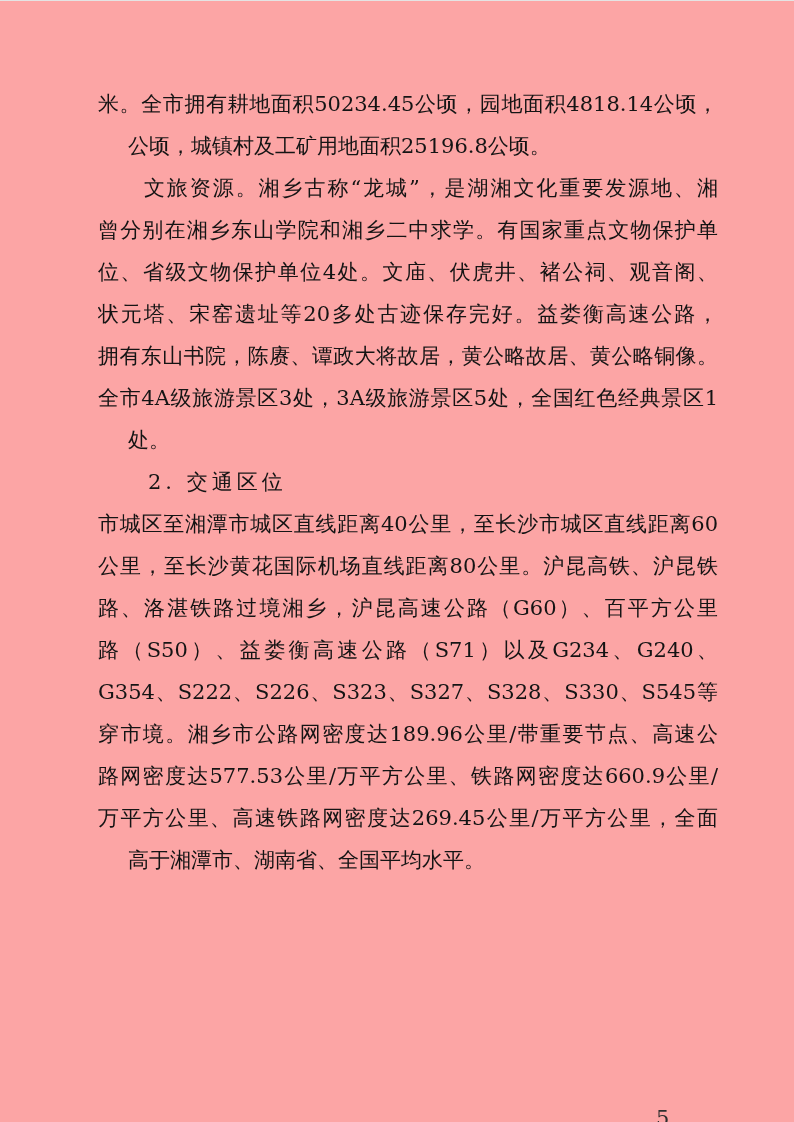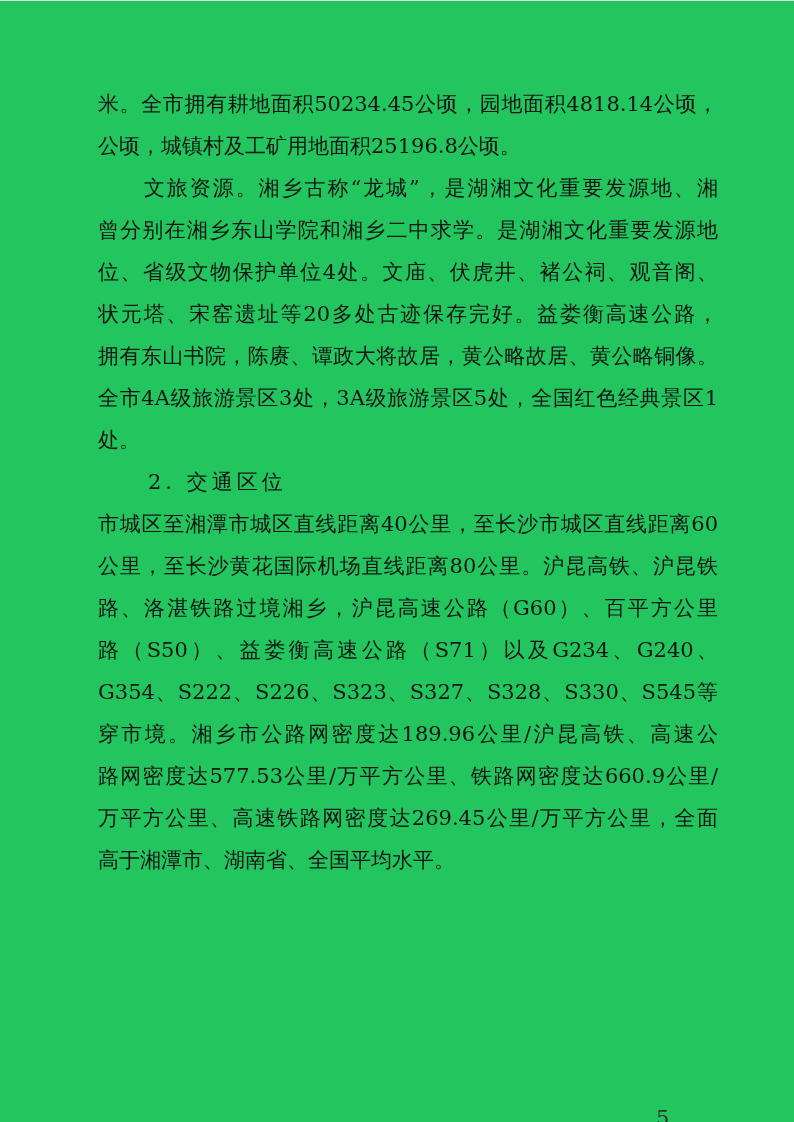--- a/index.html
+++ b/index.html
@@ -4,21 +4,21 @@
 <style>
   html, body {
     margin: 0;
     padding: 0;
     background: #ffffff;
   }
   .page {
     position: relative;
     width: 794px;
     height: 1122px;
-    background: #22c55e;
+    background: #fca5a5;
     overflow: hidden;
     font-family: "DejaVu Serif", serif;
   }
   .page-top-edge {
     position: absolute;
     top: 0; left: 0;
     width: 794px;
     height: 1px;
     background: #e4e4e4;
   }
@@ -35,20 +35,21 @@
     font-size: 21px;
     overflow: hidden;
     text-align: justify;
     text-align-last: justify;
     text-justify: inter-character;
     white-space: pre-wrap;
   }
   .line.body-end {
     text-align: left;
     text-align-last: left;
+    margin-left: 30px;
   }
   .line.heading {
     text-align: center;
     text-align-last: left;
     letter-spacing: 4px;
   }
   .page-number {
     position: absolute;
     left: 656px;
     top: 1108px;
@@ -60,31 +61,31 @@
 </style>
 </head>
 <body>
 
 <div class="page">
   <div class="page-top-edge"></div>
   <div class="text-block">
       <div class="line body">米。全市拥有耕地面积50234.45公顷，园地面积4818.14公顷，</div>
       <div class="line body-end">公顷，城镇村及工矿用地面积25196.8公顷。</div>
       <div class="line body">　　文旅资源。湘乡古称“龙城”，是湖湘文化重要发源地、湘</div>
-      <div class="line body">曾分别在湘乡东山学院和湘乡二中求学。是湖湘文化重要发源地</div>
+      <div class="line body">曾分别在湘乡东山学院和湘乡二中求学。有国家重点文物保护单</div>
       <div class="line body">位、省级文物保护单位4处。文庙、伏虎井、褚公祠、观音阁、</div>
       <div class="line body">状元塔、宋窑遗址等20多处古迹保存完好。益娄衡高速公路，</div>
       <div class="line body">拥有东山书院，陈赓、谭政大将故居，黄公略故居、黄公略铜像。</div>
       <div class="line body">全市4A级旅游景区3处，3A级旅游景区5处，全国红色经典景区1</div>
       <div class="line body-end">处。</div>
       <div class="line heading">　　2. 交通区位</div>
       <div class="line body">市城区至湘潭市城区直线距离40公里，至长沙市城区直线距离60</div>
       <div class="line body">公里，至长沙黄花国际机场直线距离80公里。沪昆高铁、沪昆铁</div>
       <div class="line body">路、洛湛铁路过境湘乡，沪昆高速公路（G60）、百平方公里</div>
       <div class="line body">路（S50）、益娄衡高速公路（S71）以及G234、G240、G320、</div>
       <div class="line body">G354、S222、S226、S323、S327、S328、S330、S545等国省道贯</div>
-      <div class="line body">穿市境。湘乡市公路网密度达189.96公里/沪昆高铁、高速公</div>
+      <div class="line body">穿市境。湘乡市公路网密度达189.96公里/带重要节点、高速公</div>
       <div class="line body">路网密度达577.53公里/万平方公里、铁路网密度达660.9公里/</div>
       <div class="line body">万平方公里、高速铁路网密度达269.45公里/万平方公里，全面</div>
       <div class="line body-end">高于湘潭市、湖南省、全国平均水平。</div>
     </div>
   <div class="page-number">5</div>
 </div>
 
 </body></html>

